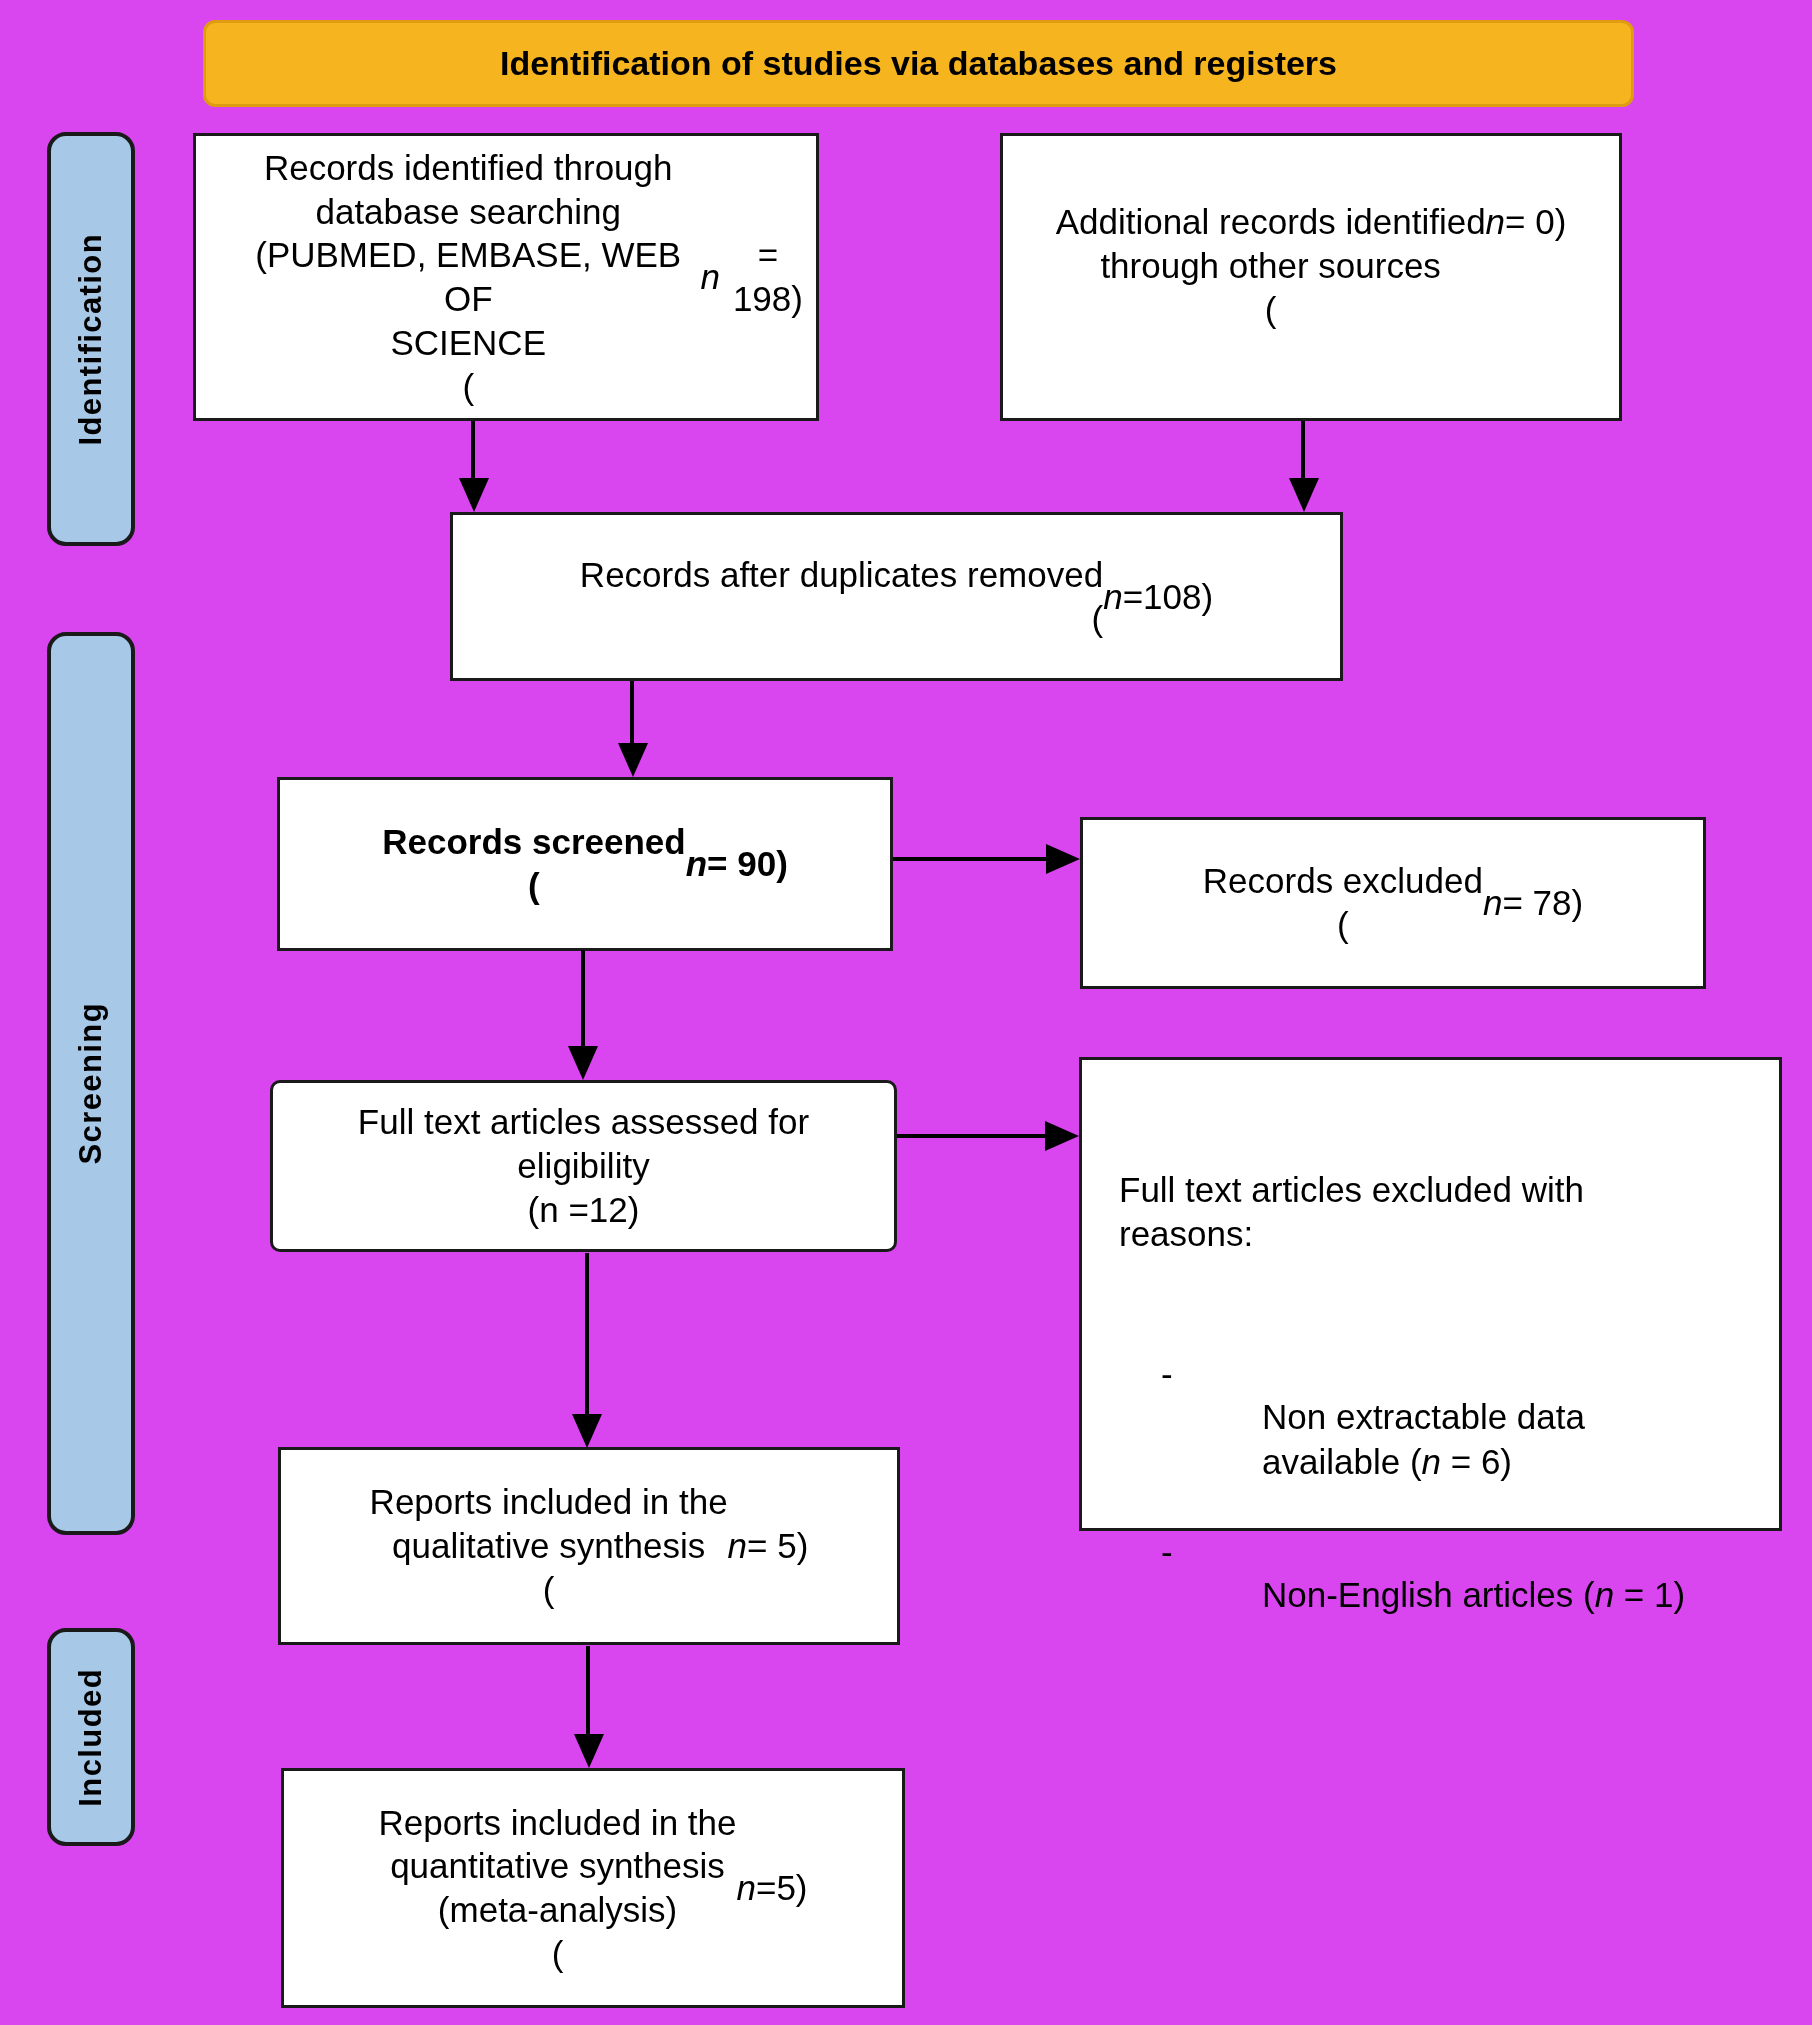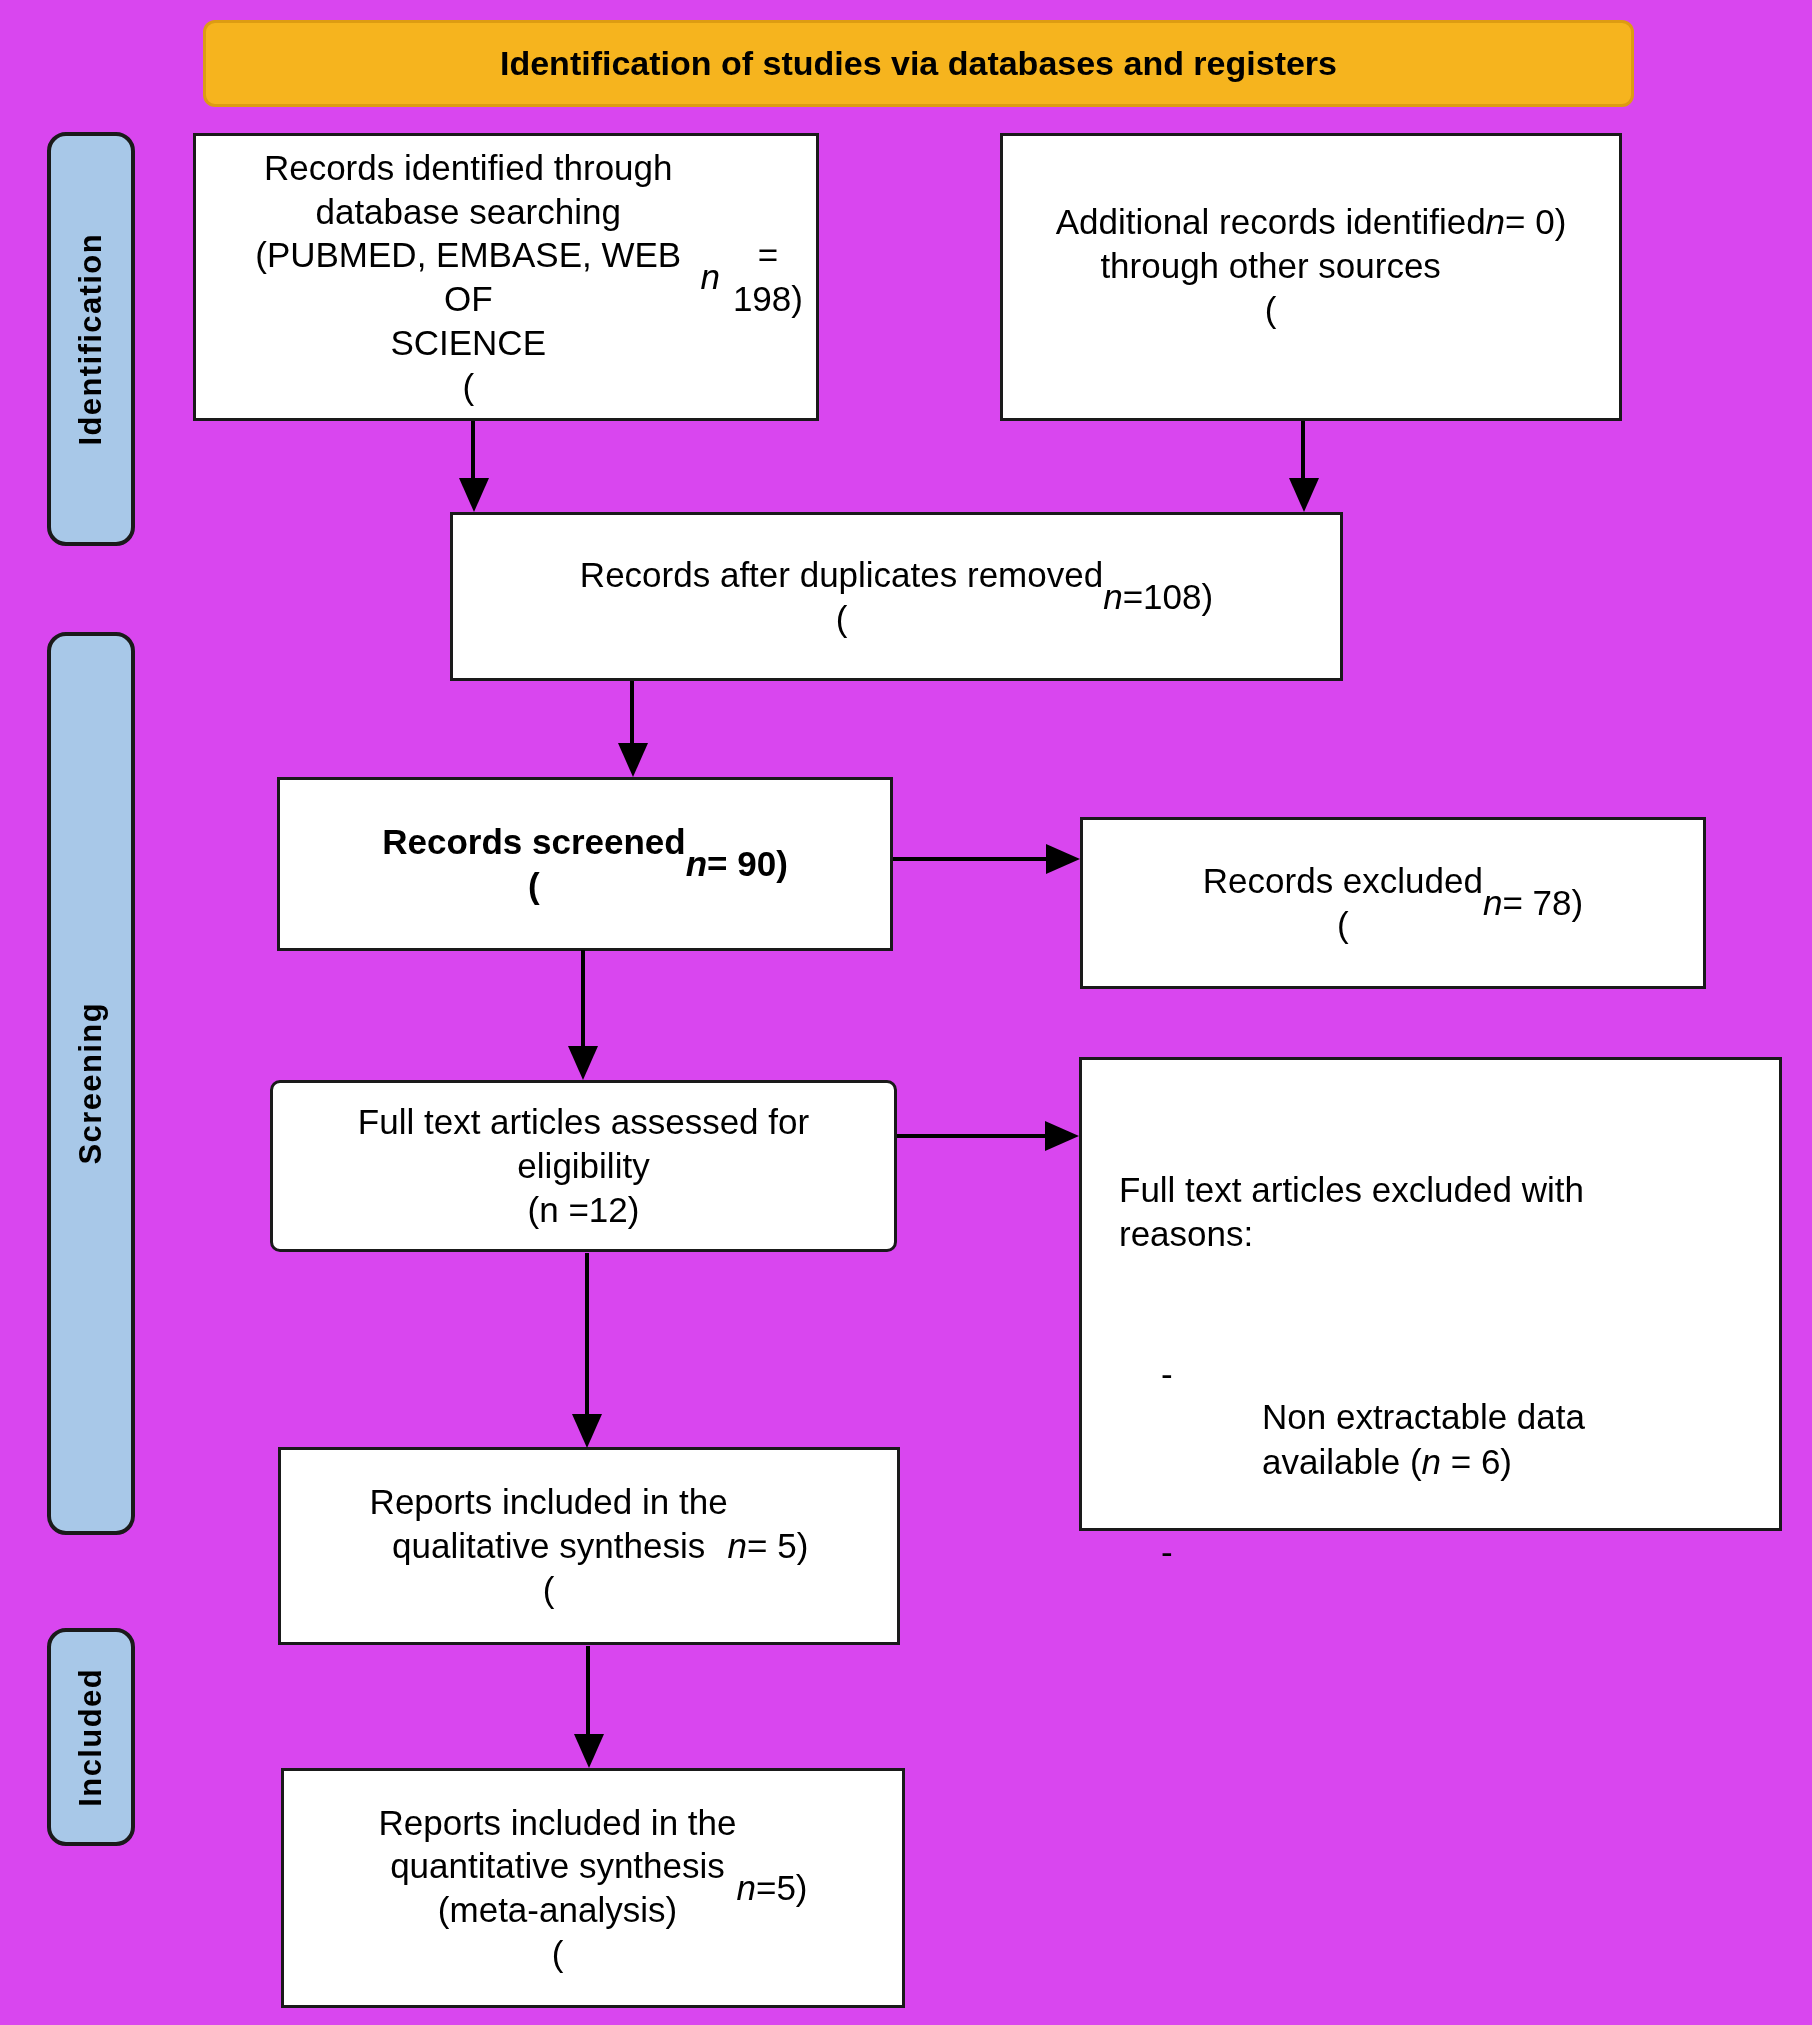--- a/index.html
+++ b/index.html
@@ -98,21 +98,21 @@
   <div class="node" style="left:193px;top:133px;width:626px;height:288px;padding-left:40px;">Records identified through
 database searching
 (PUBMED, EMBASE, WEB OF
 SCIENCE
 (<i>n</i> = 198)</div>
 
   <div class="node" style="left:1000px;top:133px;width:622px;height:288px;align-items:flex-start;padding-top:64px;">Additional records identified
 through other sources
 (<i>n</i> = 0)</div>
 
-  <div class="node" style="left:450px;top:512px;width:893px;height:169px;">Records after duplicates removed
+  <div class="node" style="left:450px;top:512px;width:893px;height:169px;text-align:right;">Records after duplicates removed
 (<i>n</i> =108)</div>
 
   <div class="node" style="left:277px;top:777px;width:616px;height:174px;font-weight:bold;">Records screened
 (<i>n</i> = 90)</div>
 
   <div class="node" style="left:1080px;top:817px;width:626px;height:172px;">Records excluded
 (<i>n</i> = 78)</div>
 
   <div class="node" style="left:270px;top:1080px;width:627px;height:172px;border-radius:10px;">Full text articles assessed for
 eligibility
@@ -122,20 +122,21 @@
     <div style="white-space:pre-line;">Full text articles excluded with
 reasons:</div>
     <ul class="reasons">
       <li>
         <span class="dash">-</span>
         <span class="reason-text">Non extractable data
 available (<i>n</i> = 6)</span>
       </li>
       <li>
         <span class="dash">-</span>
+        <span class="reason-text">Non-English articles (<i>n</i> = 1)</span>
       </li>
     </ul>
   </div>
 
   <div class="node" style="left:278px;top:1447px;width:622px;height:198px;">Reports included in the
 qualitative synthesis
 (<i>n</i> = 5)</div>
 
   <div class="node" style="left:281px;top:1768px;width:624px;height:240px;">Reports included in the
 quantitative synthesis

